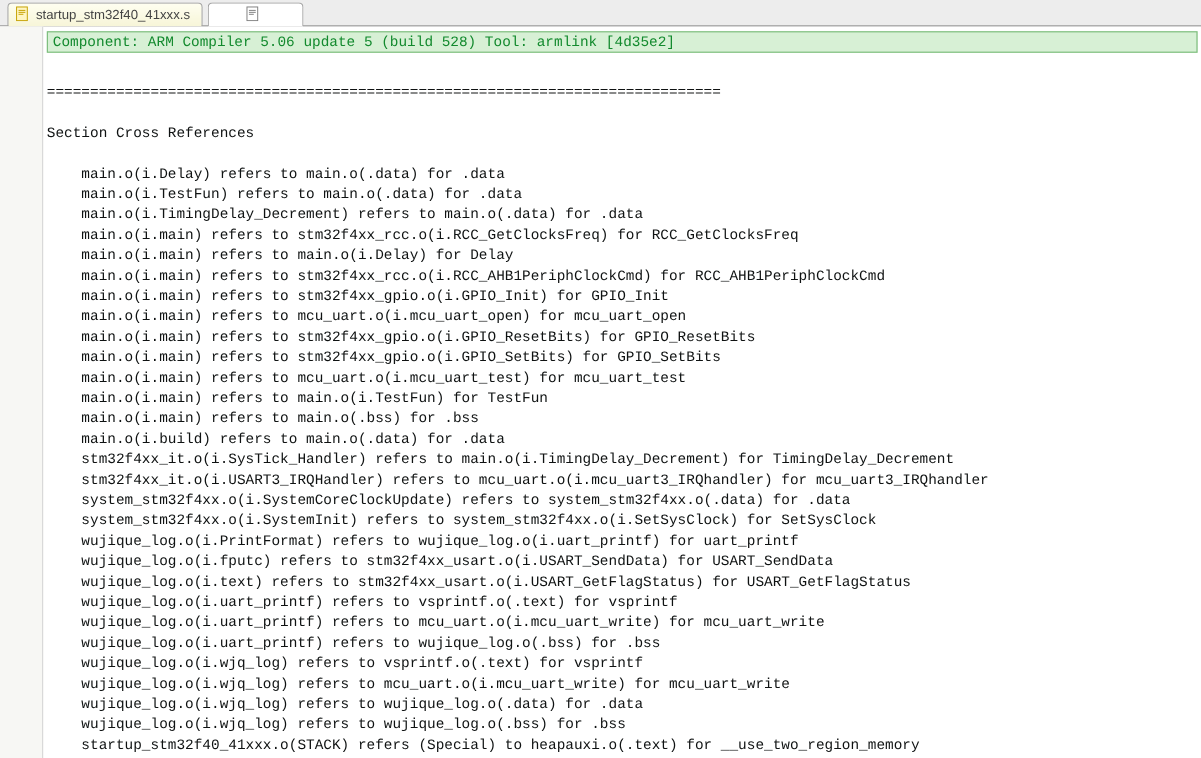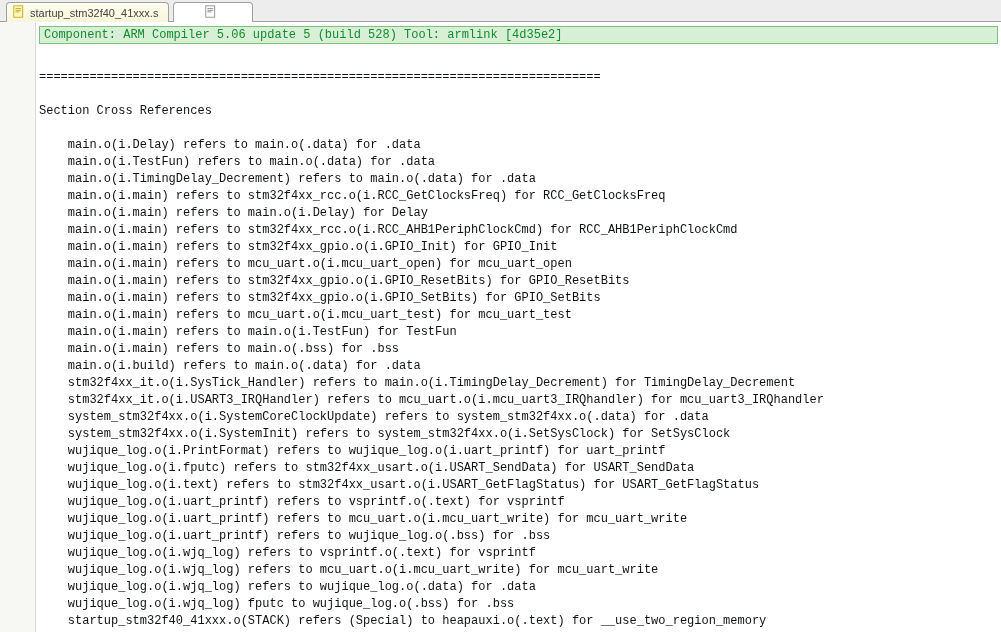--- a/index.html
+++ b/index.html
@@ -138,16 +138,16 @@
 <span class="ref-line">    system_stm32f4xx.o(i.SystemInit) refers to system_stm32f4xx.o(i.SetSysClock) for SetSysClock</span>
 <span class="ref-line">    wujique_log.o(i.PrintFormat) refers to wujique_log.o(i.uart_printf) for uart_printf</span>
 <span class="ref-line">    wujique_log.o(i.fputc) refers to stm32f4xx_usart.o(i.USART_SendData) for USART_SendData</span>
 <span class="ref-line">    wujique_log.o(i.text) refers to stm32f4xx_usart.o(i.USART_GetFlagStatus) for USART_GetFlagStatus</span>
 <span class="ref-line">    wujique_log.o(i.uart_printf) refers to vsprintf.o(.text) for vsprintf</span>
 <span class="ref-line">    wujique_log.o(i.uart_printf) refers to mcu_uart.o(i.mcu_uart_write) for mcu_uart_write</span>
 <span class="ref-line">    wujique_log.o(i.uart_printf) refers to wujique_log.o(.bss) for .bss</span>
 <span class="ref-line">    wujique_log.o(i.wjq_log) refers to vsprintf.o(.text) for vsprintf</span>
 <span class="ref-line">    wujique_log.o(i.wjq_log) refers to mcu_uart.o(i.mcu_uart_write) for mcu_uart_write</span>
 <span class="ref-line">    wujique_log.o(i.wjq_log) refers to wujique_log.o(.data) for .data</span>
-<span class="ref-line">    wujique_log.o(i.wjq_log) fputc to wujique_log.o(.bss) for .bss</span>
+<span class="ref-line">    wujique_log.o(i.wjq_log) refers to wujique_log.o(.bss) for .bss</span>
 <span class="ref-line">    startup_stm32f40_41xxx.o(STACK) refers (Special) to heapauxi.o(.text) for __use_two_region_memory</span></div></div>
   </div>
 </div>
 
 </body></html>

